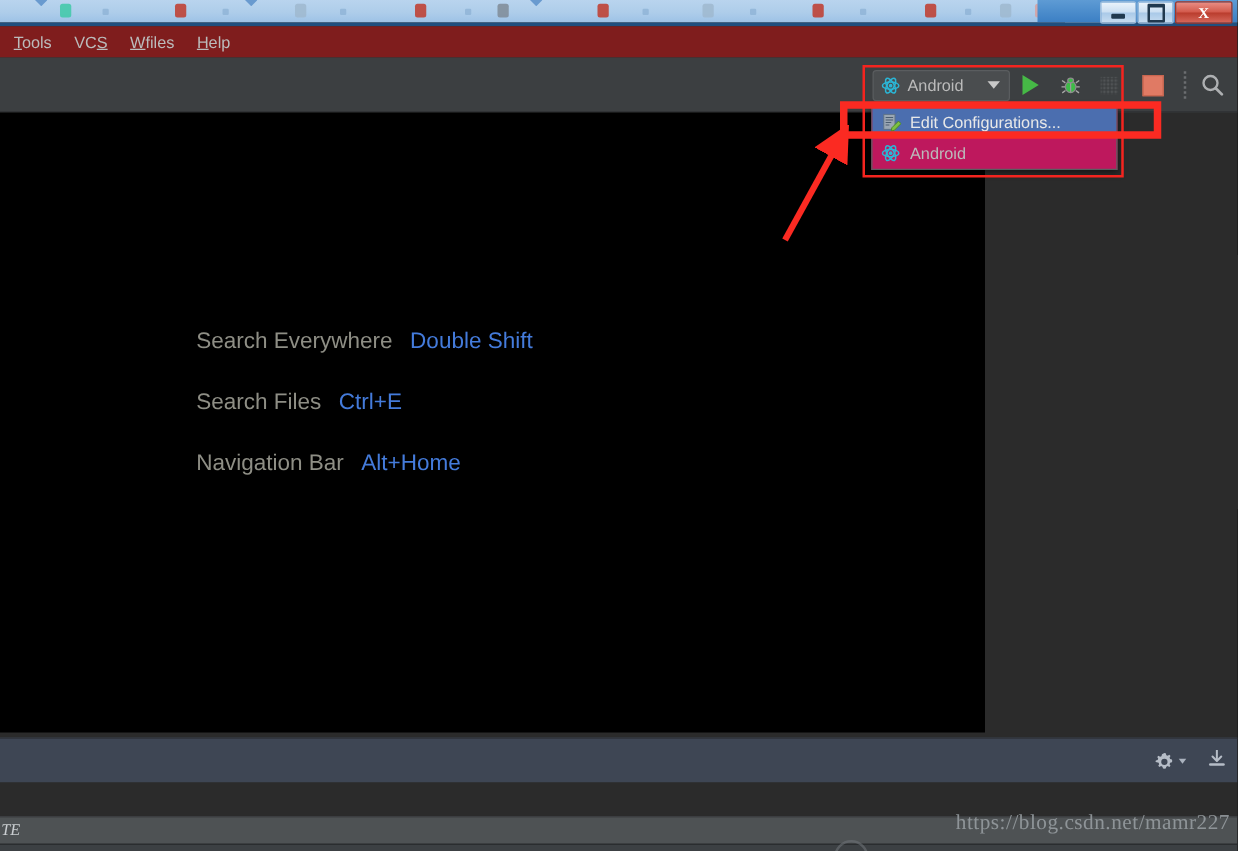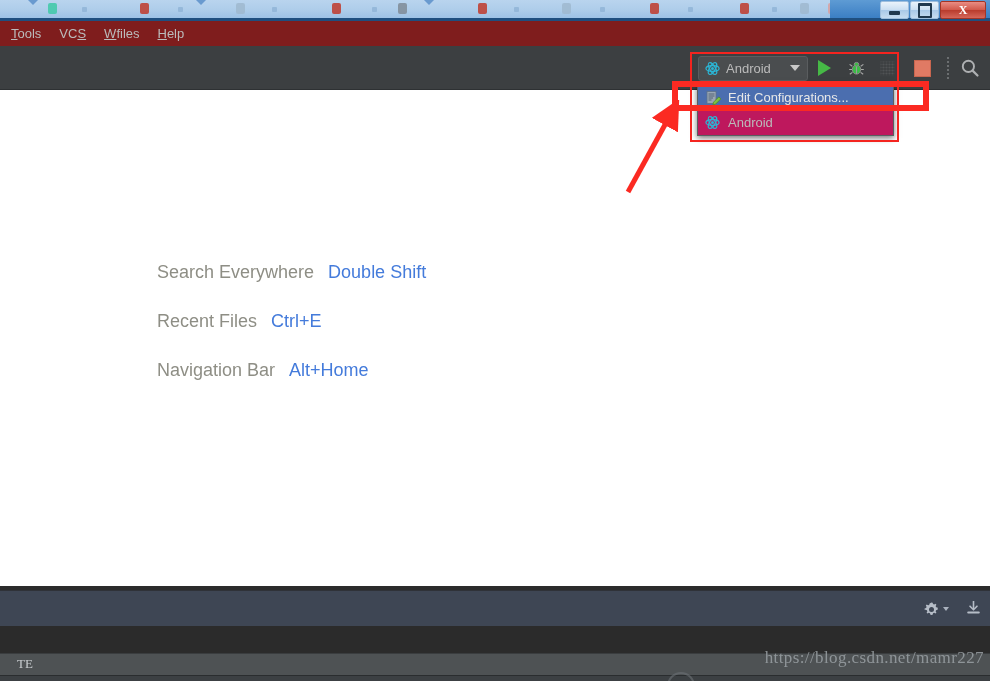--- a/index.html
+++ b/index.html
@@ -174,22 +174,22 @@
     color: #bbbbbb;
     font-size: 13px;
     white-space: nowrap;
   }
   .dd-item.selected { background: #4b6eaf; color: #e8e8e8; }
   .dd-item .ic { width: 16px; height: 16px; margin-right: 7px; flex: 0 0 16px; }
 
   
   .editor {
     position: absolute; left: 0; top: 90px;
-    width: 990px; height: 496px;
-    background: #ffffff;
+    width: 788px; height: 496px;
+    background: #000000;
   }
   .hints {
     position: absolute; left: 157px; top: 172px;
   }
   .hint-row {
     font-size: 18px;
     margin-bottom: 28px;
     white-space: nowrap;
   }
   .hint-label { color: #8e8e85; }
@@ -222,23 +222,24 @@
     background: #2b2b2b;
   }
   .statusbar {
     position: absolute; left: 0; top: 653px;
     width: 990px; height: 22px;
     background: #4e5254;
     border-top: 1px solid #3a3d3f;
     box-sizing: border-box;
   }
   .status-left {
-    position: absolute; left: 17px; top: 2px;
+    position: absolute; left: 1px; top: 2px;
     color: #c9cdd0; font-size: 13px;
     font-family: "Liberation Serif", serif;
+    font-style: italic;
   }
   .statusbar-bottom {
     position: absolute; left: 0; top: 675px;
     width: 990px; height: 6px;
     background: #3c4043;
     border-top: 1px solid #2a2d2f;
     box-sizing: border-box;
   }
 
   
@@ -386,21 +387,21 @@
 <div class="editor">
   <div class="hints">
 
     <div class="hint-row">
       <span class="hint-label">Search Everywhere</span>
       <span class="hint-key">Double Shift</span>
     </div>
 
 
     <div class="hint-row">
-      <span class="hint-label">Recent Files</span>
+      <span class="hint-label">Search Files</span>
       <span class="hint-key">Ctrl+E</span>
     </div>
 
     <div class="hint-row">
       <span class="hint-label">Navigation Bar</span>
       <span class="hint-key">Alt+Home</span>
     </div>
 
 
   </div>

